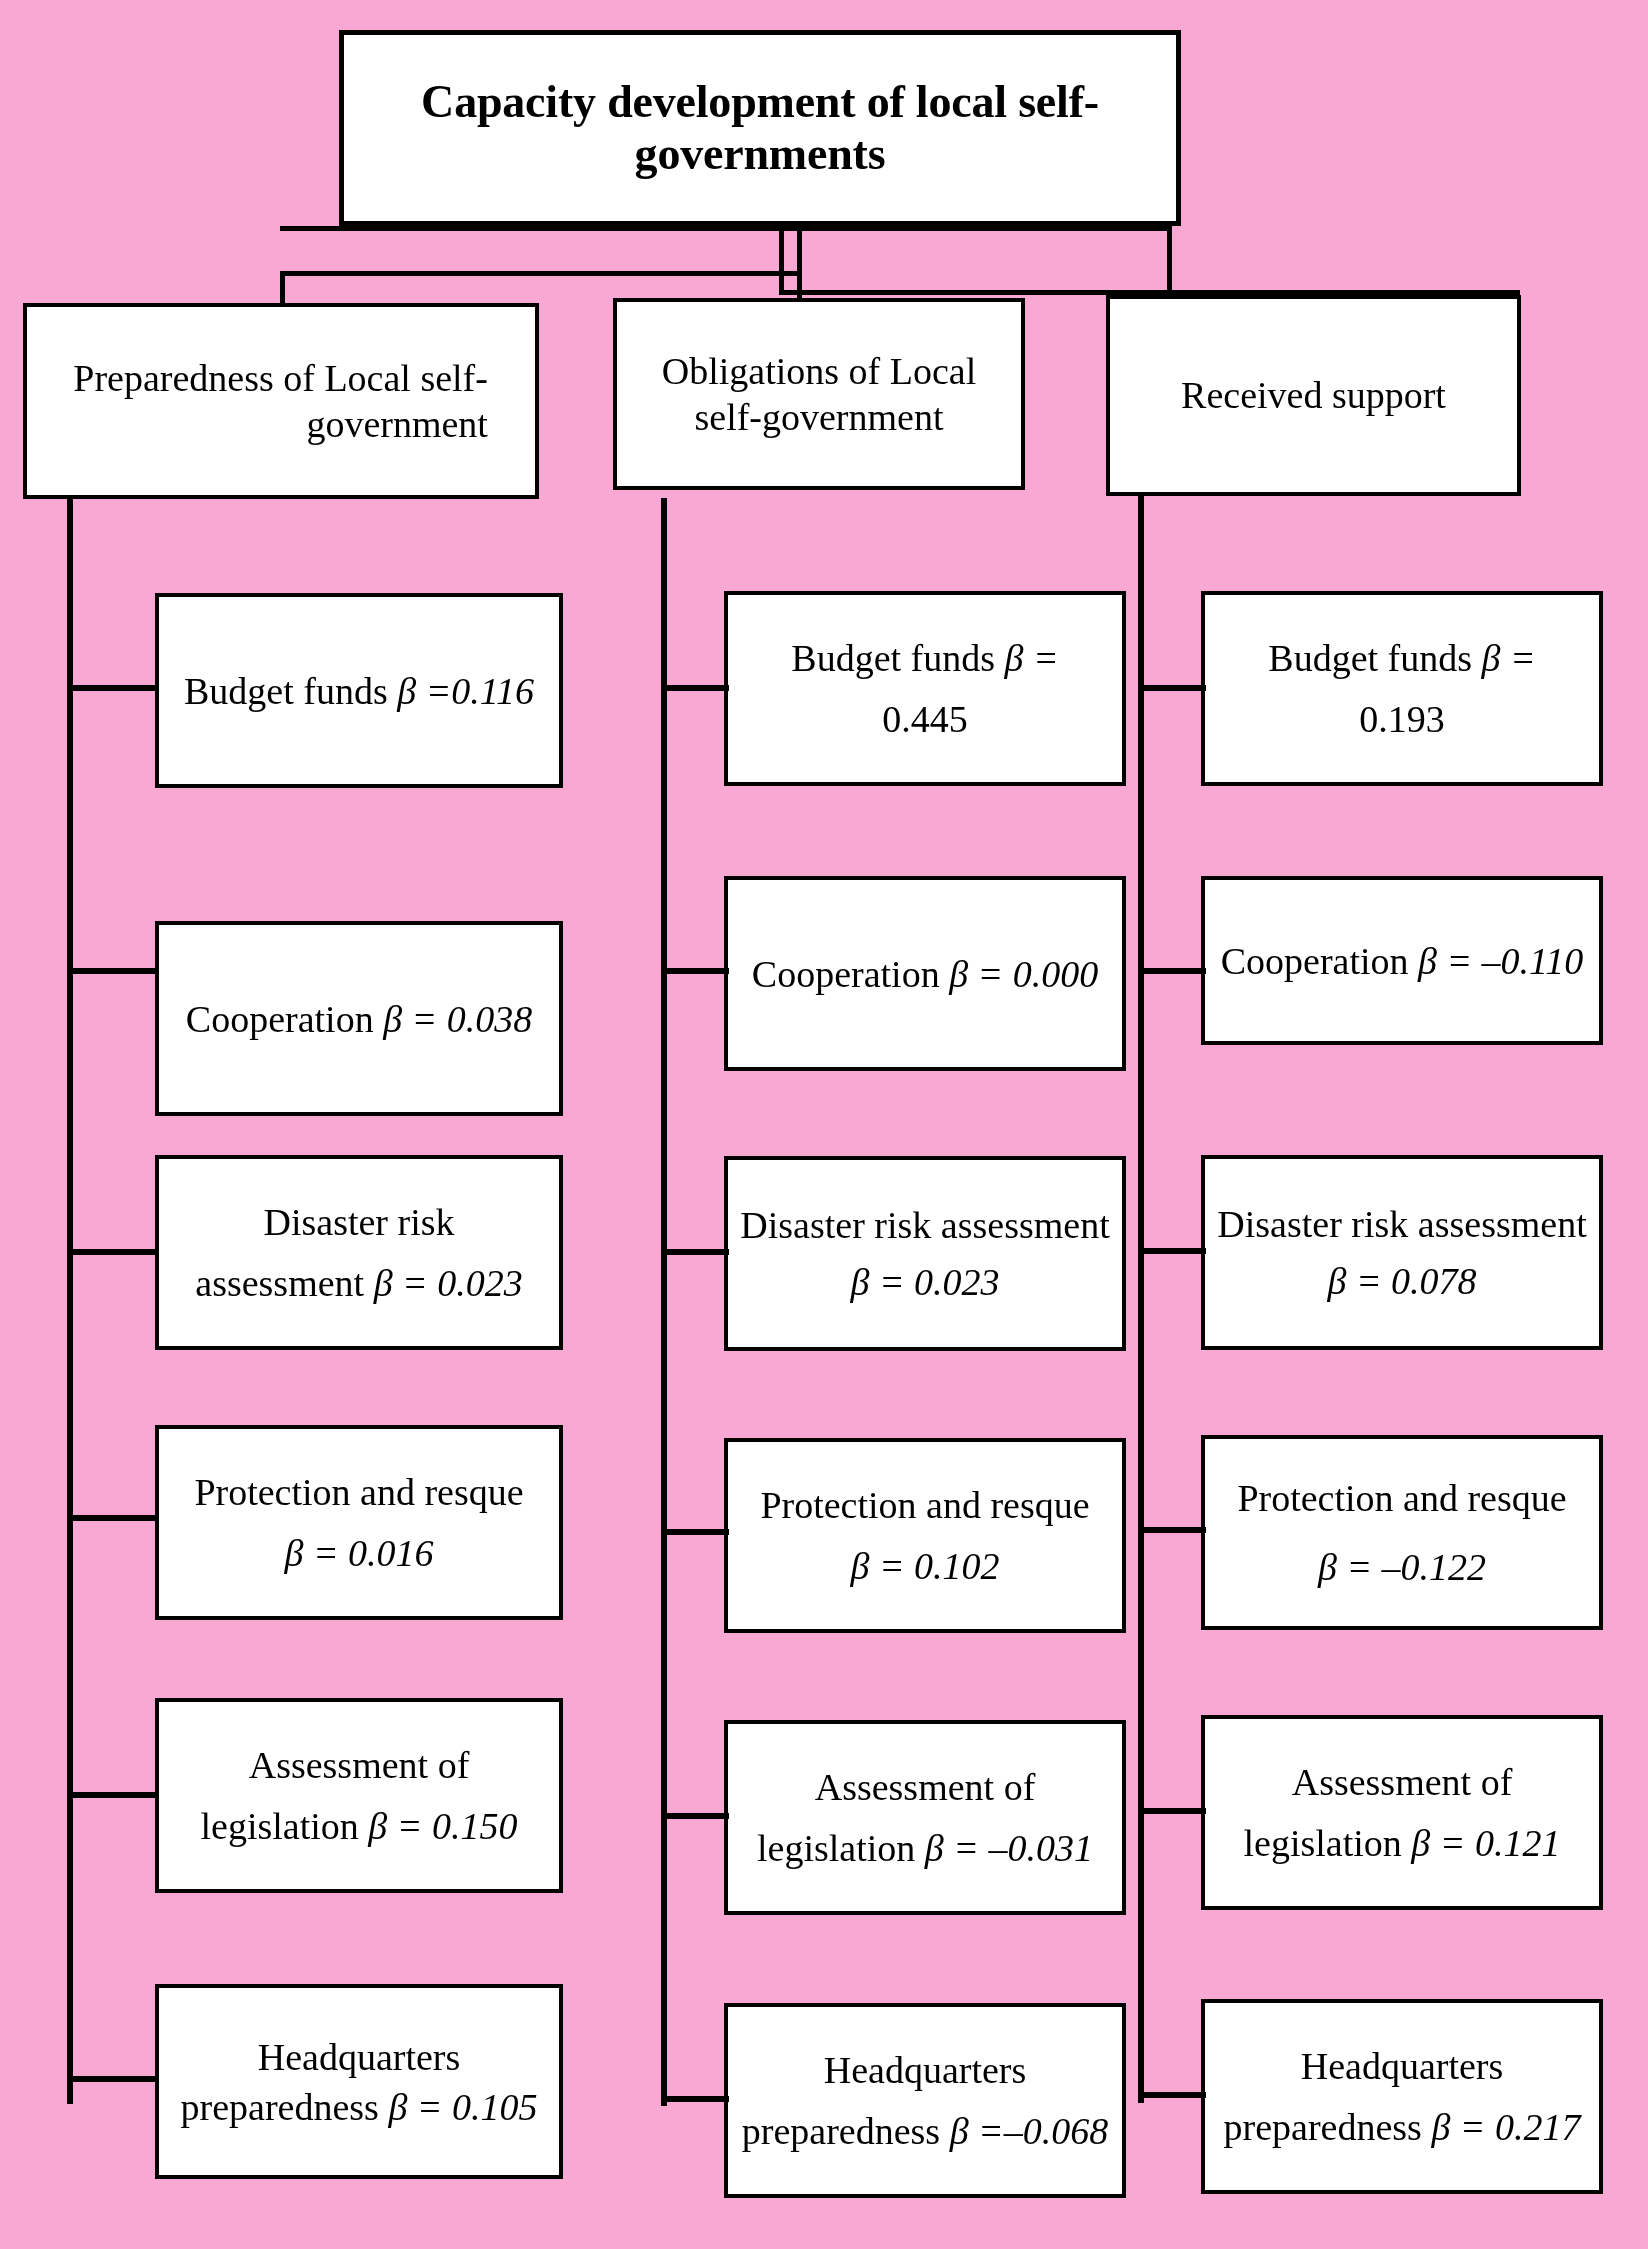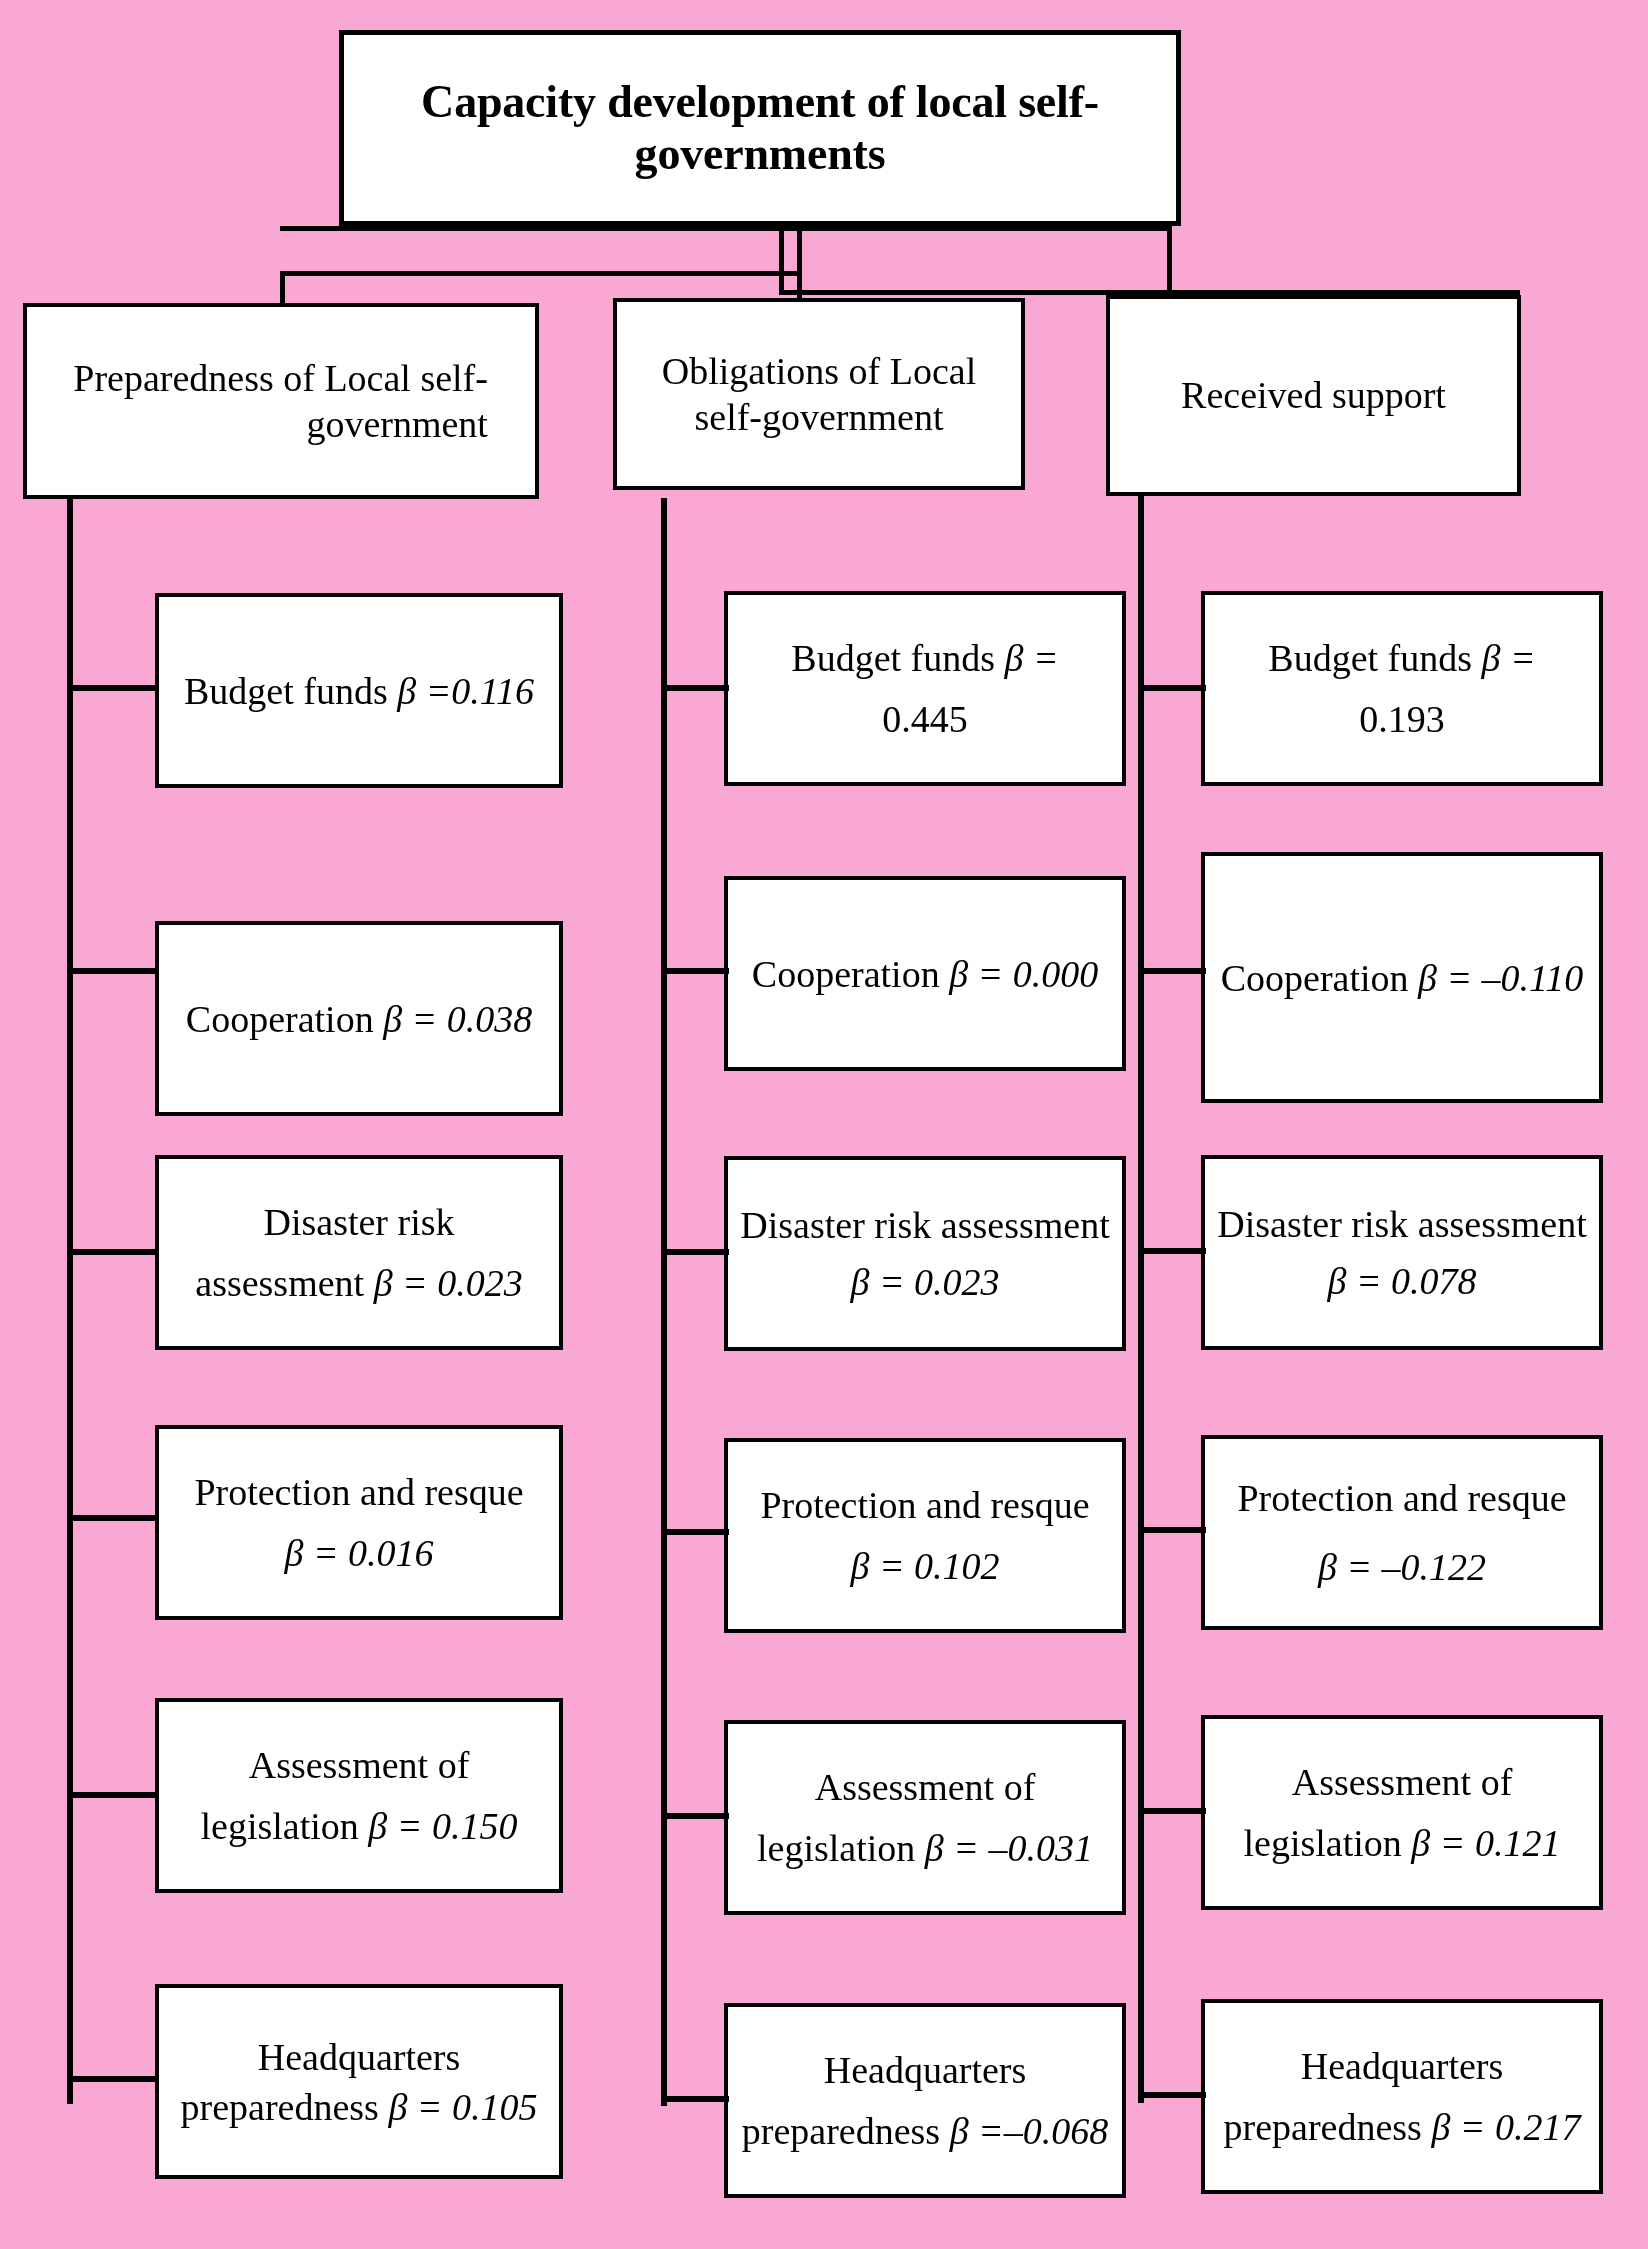--- a/index.html
+++ b/index.html
@@ -213,21 +213,21 @@
     <div class="line" style="margin-top:22.6px;">preparedness <span class="beta">β =–0.068</span></div>
   </div>
   <div class="stub" style="left:661px; top:2096px; width:68px;"></div>
 
   <div class="box leaf-box col2" style="top:591px; height:195px;">
     <div class="line">Budget funds <span class="beta">β =</span></div>
     <div class="line" style="margin-top:22.6px;">0.193</div>
   </div>
   <div class="stub" style="left:1138px; top:685px; width:68px;"></div>
 
-  <div class="box leaf-box col2" style="top:852px; height:251px;">
+  <div class="box leaf-box col2" style="top:876px; height:169px;">
     <div class="line">Cooperation <span class="beta">β = –0.110</span></div>
   </div>
   <div class="stub" style="left:1138px; top:968px; width:68px;"></div>
 
   <div class="box leaf-box col2" style="top:1155px; height:195px;">
     <div class="line">Disaster risk assessment</div>
     <div class="line" style="margin-top:19px;"><span class="beta">β = 0.078</span></div>
   </div>
   <div class="stub" style="left:1138px; top:1248px; width:68px;"></div>
 

